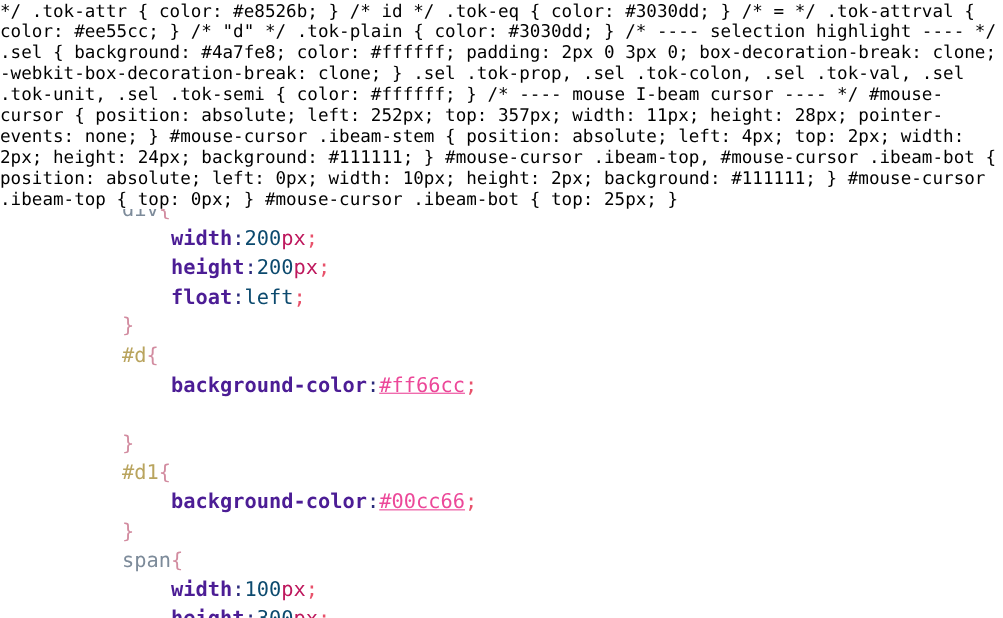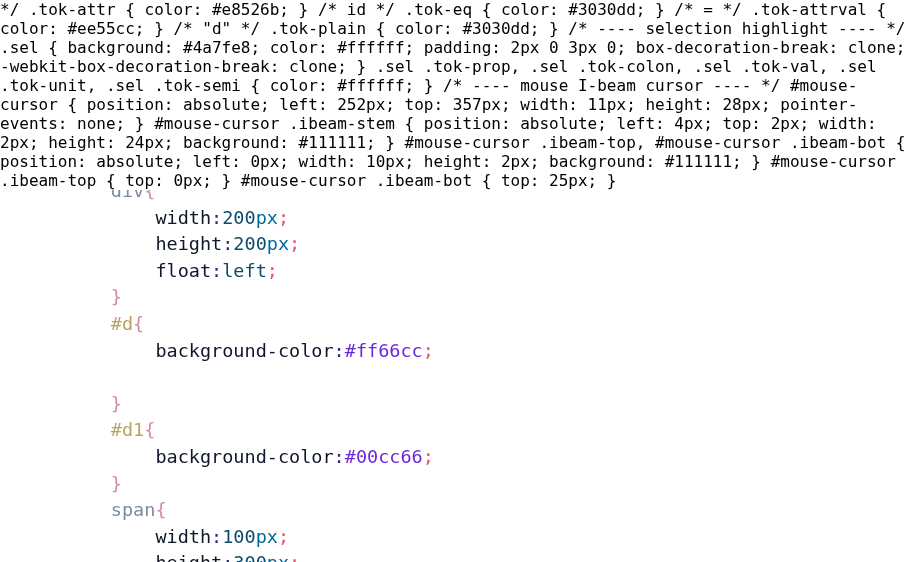--- a/index.html
+++ b/index.html
@@ -38,26 +38,26 @@
   .code-line {
     height: 26.6px;
     white-space: pre;
     padding-left: 44px;
   }
 
   
   .tok-elem      { color: #7d8b9a; }              
   .tok-idsel     { color: #b9a45e; }              
   .tok-brace     { color: #d28ca0; }              
-  .tok-prop      { color: #0f172a; }              
+  .tok-prop      { color: #4c1d95; font-weight: bold; }              
   .tok-colon     { color: #2a2a7a; }              
   .tok-val       { color: #0c4a6e; }              
-  .tok-unit      { color: #0369a1; }              
+  .tok-unit      { color: #be185d; }              
   .tok-semi      { color: #e8526b; }              
-  .tok-hex       { color: #6d28d9; }              </style> </head><body>
+  .tok-hex       { color: #ec4899; text-decoration: underline; }              </style> </head><body>
 <div> */
   .tok-attr      { color: #e8526b; }              /* id */
   .tok-eq        { color: #3030dd; }              /* = */
   .tok-attrval   { color: #ee55cc; }              /* "d" */
   .tok-plain     { color: #3030dd; }
 
   /* ---- selection highlight ---- */
   .sel {
     background: #4a7fe8;
     color: #ffffff;

